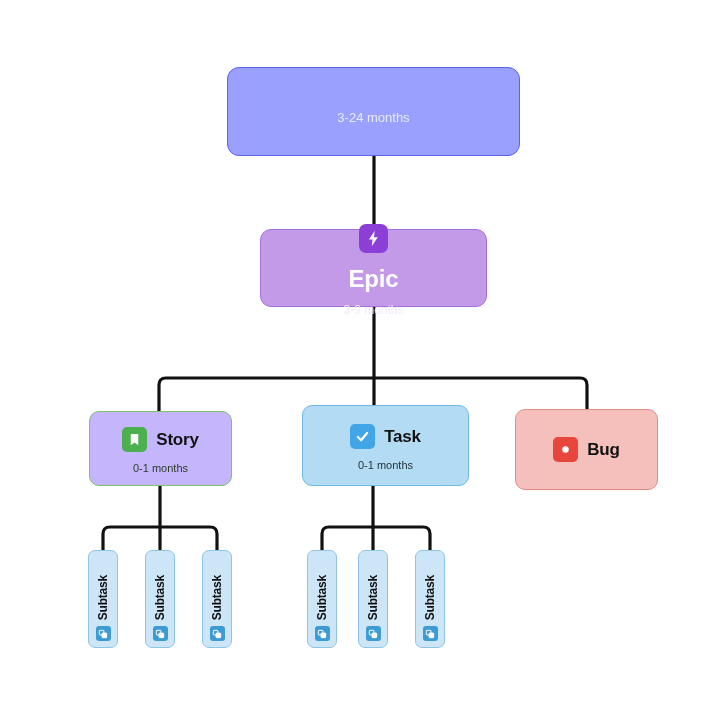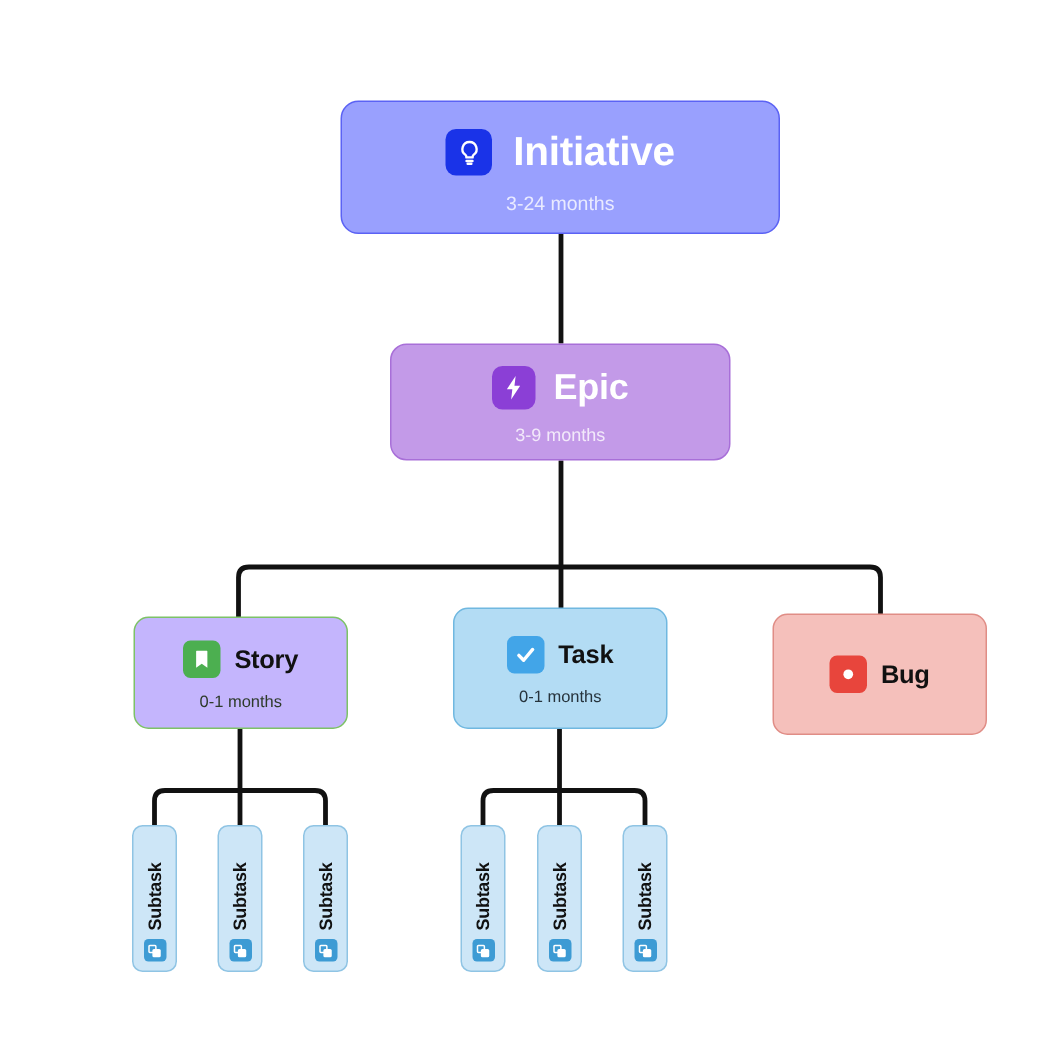--- a/index.html
+++ b/index.html
@@ -71,39 +71,39 @@
   #node-initiative .node-title { font-size: 27px; color: #ffffff; }
   #node-initiative .node-sub { font-size: 13px; color: #e9eaff; margin-top: 11px; }
 
   
   #node-epic {
     left: 260px; top: 229px; width: 227px; height: 78px;
     background: #c39ae8;
     border: 1px solid #a86fd8;
     border-radius: 11px;
   }
-  #node-epic .node-row { margin-top: 5px; gap: 12px; }
+  #node-epic .node-row { margin-top: 5px; gap: 12px; flex-direction: column; }
   #node-epic .ico { width: 29px; height: 29px; background: #8b3fd6; border-radius: 7px; }
   #node-epic .node-title { font-size: 24px; color: #ffffff; }
   #node-epic .node-sub { font-size: 12px; color: #f2e9fa; margin-top: 10px; }
 
   
   #node-story {
     left: 89px; top: 411px; width: 143px; height: 75px;
     background: #c4b5fd;
     border: 1px solid #7dc267;
   }
   #node-story .node-row { margin-top: 4px; gap: 9px; }
   #node-story .ico { width: 25px; height: 25px; background: #4caf50; }
   #node-story .node-title { font-size: 17px; }
   #node-story .node-sub { font-size: 11px; color: #2e3b2b; margin-top: 10px; }
 
   
   #node-task {
-    left: 302px; top: 405px; width: 143px; height: 81px;
+    left: 302px; top: 405px; width: 167px; height: 81px;
     background: #b3dcf4;
     border: 1px solid #70b8e0;
   }
   #node-task .node-row { margin-top: 4px; gap: 9px; }
   #node-task .ico { width: 25px; height: 25px; background: #42a5e8; }
   #node-task .node-title { font-size: 17px; }
   #node-task .node-sub { font-size: 11px; color: #26333c; margin-top: 10px; }
 
   
   #node-bug {
@@ -164,30 +164,20 @@
     <path d="M 160 486 L 160 553"></path>
     <path d="M 160 527 L 110 527 Q 103 527 103 534 L 103 553"></path>
     <path d="M 160 527 L 210 527 Q 217 527 217 534 L 217 553"></path>
 
     <path d="M 373 486 L 373 553"></path>
     <path d="M 373 527 L 329 527 Q 322 527 322 534 L 322 553"></path>
     <path d="M 373 527 L 423 527 Q 430 527 430 534 L 430 553"></path>
   </svg>
 
   <div class="node" id="node-initiative">
-    <div class="node-row">
-      <span class="ico">
-        <svg width="20" height="20" viewBox="0 0 24 24" fill="none" stroke="#ffffff" stroke-width="1.9" stroke-linecap="round" stroke-linejoin="round">
-          <path d="M12 3.2a5.6 5.6 0 0 0-3.4 10.1c.6.5.9 1.1.9 1.8v.4h5v-.4c0-.7.3-1.3.9-1.8A5.6 5.6 0 0 0 12 3.2z"></path>
-          <line x1="9.6" y1="18.4" x2="14.4" y2="18.4"></line>
-          <line x1="10.5" y1="20.6" x2="13.5" y2="20.6"></line>
-        </svg>
-      </span>
-      <span class="node-title">Initiative</span>
-    </div>
     <div class="node-sub">3-24 months</div>
   </div>
 
   <div class="node" id="node-epic">
     <div class="node-row">
       <span class="ico">
         <svg width="19" height="19" viewBox="0 0 24 24" fill="#ffffff" stroke="none">
           <path d="M13.6 2.2 6.2 13.3h4.6l-1 8.5 7.6-11.4h-4.8z"></path>
         </svg>
       </span>

